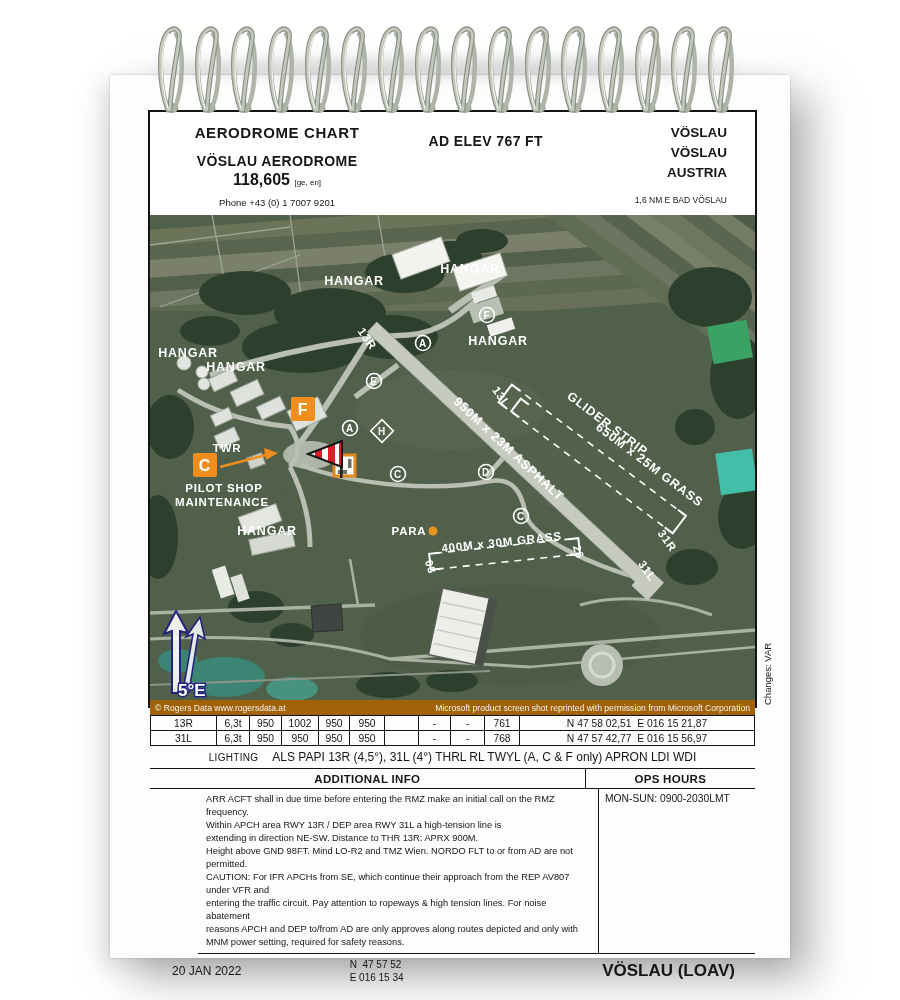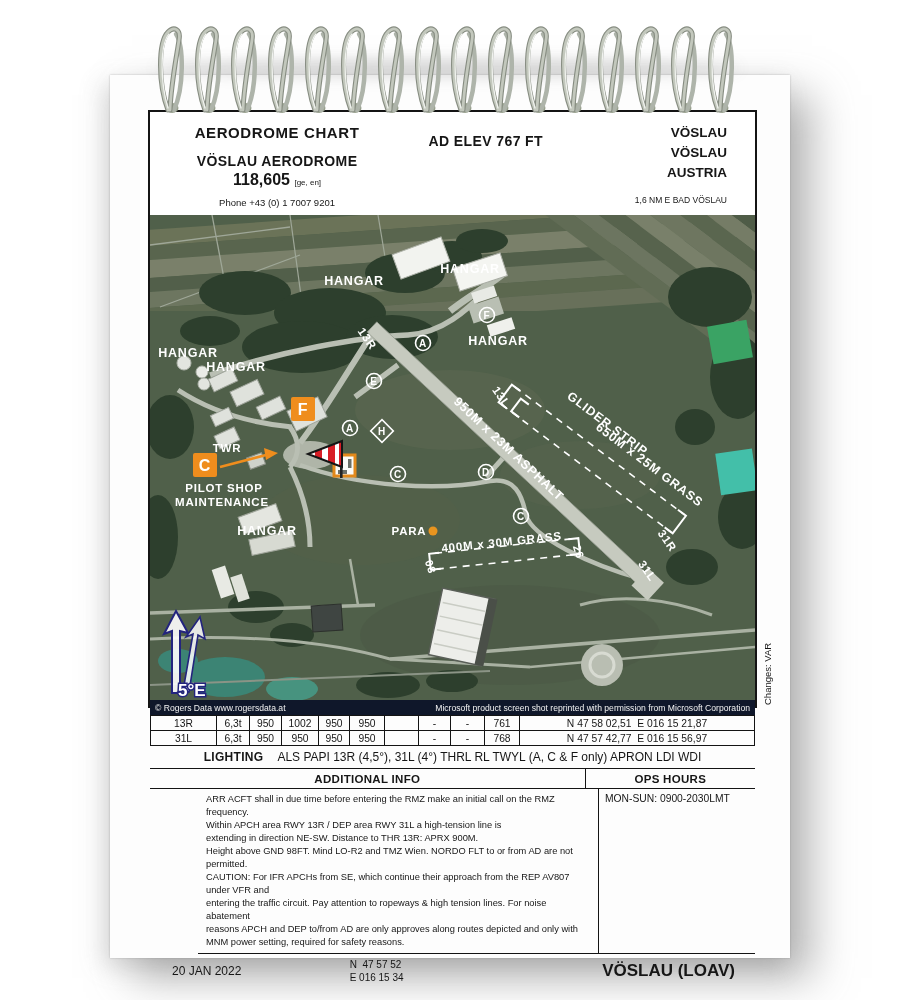--- a/index.html
+++ b/index.html
@@ -25,30 +25,30 @@
   .t-aero{font-size:14px;letter-spacing:.4px;margin-top:12px;font-weight:600;}
   .t-freq{font-size:16px;margin-top:2px;font-weight:600;}
   .t-freq small{font-size:8px;font-weight:400;}
   .t-phone{font-size:9.5px;margin-top:8px;}
   .t-elev{font-size:14px;letter-spacing:.4px;font-weight:600;}
   .t-city{font-size:13.5px;line-height:20px;font-weight:600;}
   .t-loc{font-size:8.5px;margin-top:auto;padding-bottom:10px;}
   
   .photo{height:485px;flex:none;position:relative;overflow:hidden;background:#50604a;}
   .ph-label{font-weight:700;fill:#fff;letter-spacing:.8px;}
-  .attr{height:15px;flex:none;background:#0f172a;color:#f2f2f2;font-size:8.6px;display:flex;
+  .attr{height:15px;flex:none;background:#a16207;color:#f2f2f2;font-size:8.6px;display:flex;
         align-items:center;justify-content:space-between;padding:0 5px;}
   
   table.rw{border-collapse:collapse;table-layout:fixed;width:100%;flex:none;}
   table.rw td,table.rw th{border:1.2px solid #141414;font-size:10.3px;font-weight:500;text-align:center;
         padding:0;height:14px;white-space:pre;overflow:hidden;}
   table.rw tr{height:15px;}
   .lighting{height:22px;flex:none;border-bottom:1.4px solid #141414;display:flex;align-items:center;
             justify-content:center;gap:14px;}
-  .lighting .lab{font-size:12px;font-weight:700;letter-spacing:.3px;}
+  .lighting .lab{font-size:10px;font-weight:400;letter-spacing:.3px;}
   .lighting .txt{font-size:12px;}
   .subhead{height:19px;flex:none;border-bottom:1.4px solid #141414;display:flex;}
   .subhead .l{width:72%;border-right:1.4px solid #141414;display:flex;align-items:center;justify-content:center;
               font-size:11.5px;font-weight:600;letter-spacing:.3px;box-sizing:border-box;}
   .subhead .r{width:28%;display:flex;align-items:center;justify-content:center;font-size:11.5px;
               font-weight:600;letter-spacing:.3px;}
   .infobody{flex:1;display:flex;border-bottom:1.6px solid #141414;margin-left:48px;}
   .infobody .l{width:72%;border-right:1.4px solid #141414;box-sizing:border-box;padding:4px 8px;
                font-size:9.3px;line-height:1.4;white-space:pre-line;}
   .infobody .r{width:28%;padding:4px 6px;font-size:10.3px;box-sizing:border-box;}

